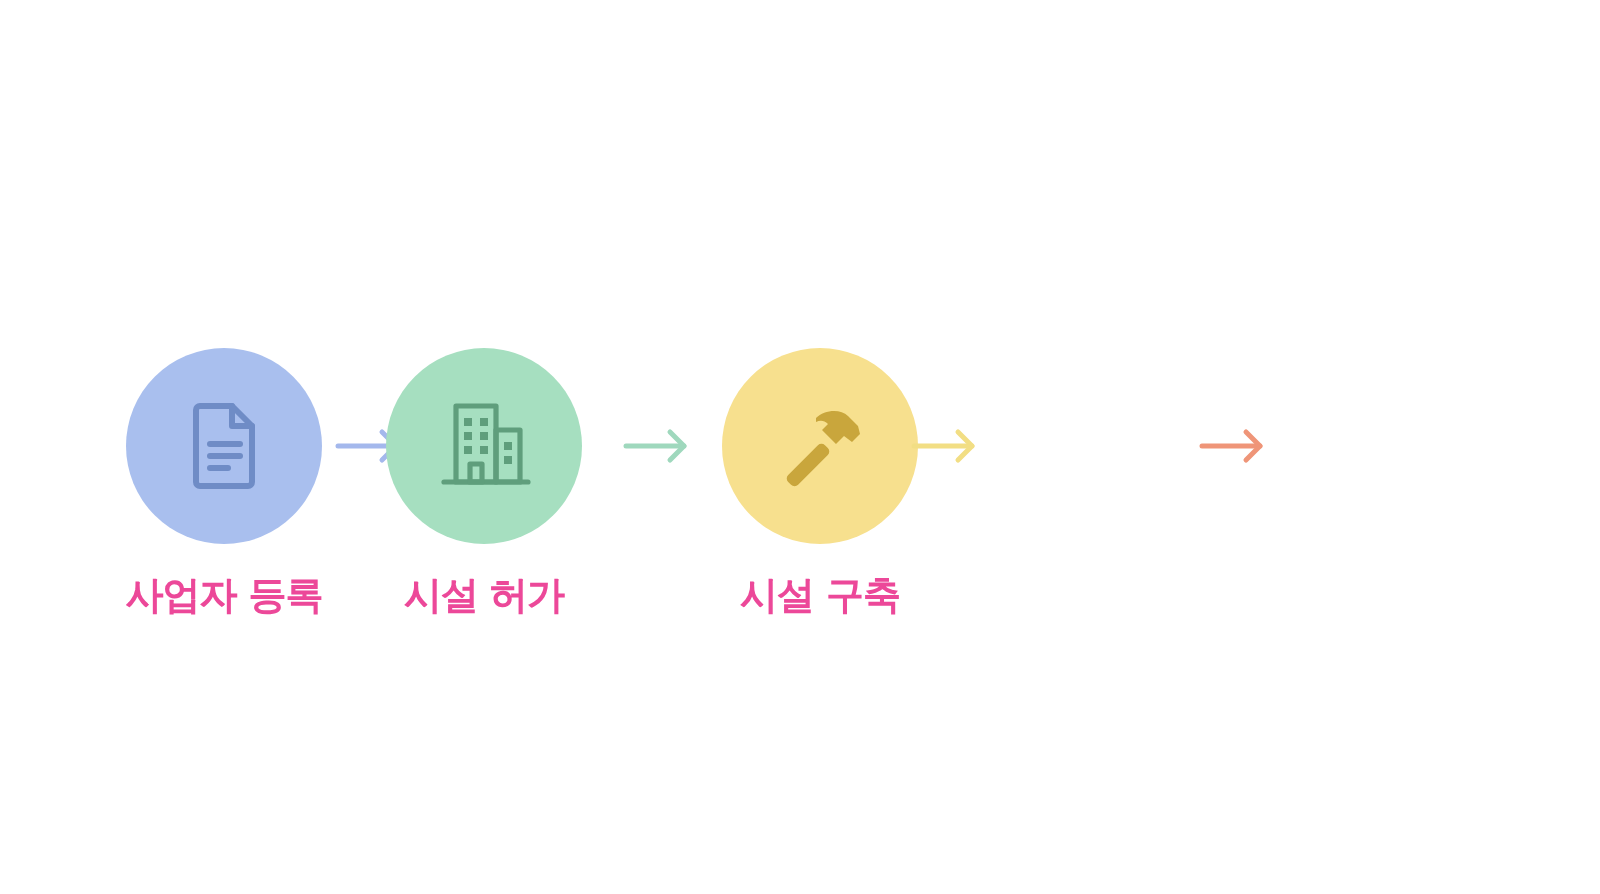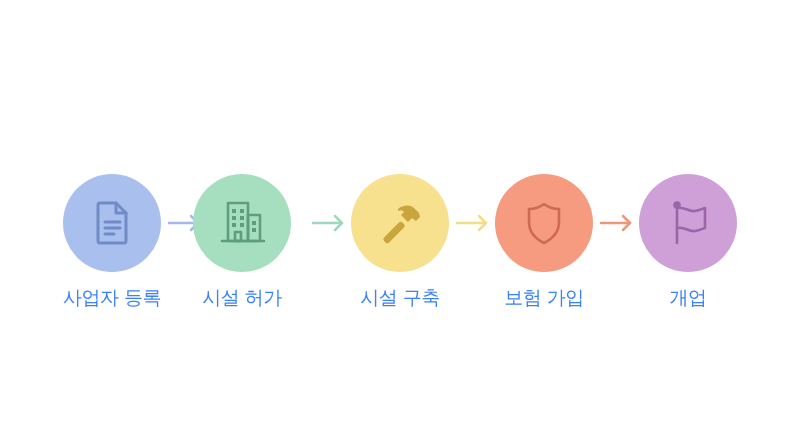--- a/index.html
+++ b/index.html
@@ -36,22 +36,22 @@
       width: 56px;
       height: 56px;
     }
     .label {
       position: absolute;
       top: 111px;
       width: 160px;
       left: -31px;
       text-align: center;
       font-size: 19px;
-      font-weight: 400;
-      color: #3b82f6;
+      font-weight: 700;
+      color: #ec4899;
       letter-spacing: -0.5px;
       white-space: nowrap;
     }
     .arrow {
       position: absolute;
       top: 213px;
       width: 36px;
       height: 20px;
     }
     .arrow svg { width: 36px; height: 20px; display: block; }
@@ -103,59 +103,41 @@
     <div class="label">시설 허가</div>
   </div>
 
   <div class="arrow" style="left:310px;">
     <svg viewBox="0 0 36 20" fill="none" stroke="#9fd8bd" stroke-width="2.5" stroke-linecap="round" stroke-linejoin="round">
       <line x1="3" y1="10" x2="32" y2="10"></line>
       <polyline points="25,3 32,10 25,17"></polyline>
     </svg>
   </div>
 
-  <div class="step" style="left:351px;">
+  <div class="step" style="left:361px;">
     <div class="circle" style="background:#f7e08e;">
       <svg viewBox="0 0 56 56">
         <g fill="#c9a63c">
           <rect x="9" y="34" width="26" height="7" rx="2.5" transform="rotate(-45 22 37.5)"></rect>
           <path d="M26 14 C30 10 38 9 42 13 L47 18 L48 22 L44 26 L40 23 L36 27 L29 20 L32 17 C30 15 28 15 26 16 Z"></path>
         </g>
       </svg>
     </div>
     <div class="label">시설 구축</div>
   </div>
 
   <div class="arrow" style="left:454px;">
     <svg viewBox="0 0 36 20" fill="none" stroke="#f2de84" stroke-width="2.5" stroke-linecap="round" stroke-linejoin="round">
       <line x1="3" y1="10" x2="32" y2="10"></line>
       <polyline points="25,3 32,10 25,17"></polyline>
     </svg>
   </div>
 
-  <div class="step" style="left:495px;">
-    <div class="circle" style="background:#f69a80;">
-      <svg viewBox="0 0 56 56" fill="none" stroke="#cf6a52" stroke-width="2.6" stroke-linejoin="round">
-        <path d="M28 9 C24 12 18 14 13 14 V27 C13 37 20 44 28 48 C36 44 43 37 43 27 V14 C38 14 32 12 28 9 Z"></path>
-      </svg>
-    </div>
-    <div class="label">보험 가입</div>
-  </div>
 
   <div class="arrow" style="left:598px;">
     <svg viewBox="0 0 36 20" fill="none" stroke="#ef9578" stroke-width="2.5" stroke-linecap="round" stroke-linejoin="round">
       <line x1="3" y1="10" x2="32" y2="10"></line>
       <polyline points="25,3 32,10 25,17"></polyline>
     </svg>
   </div>
 
-  <div class="step" style="left:639px;">
-    <div class="circle" style="background:#cfa0d8;">
-      <svg viewBox="0 0 56 56" fill="none" stroke="#9a66a8" stroke-width="2.6" stroke-linejoin="round" stroke-linecap="round">
-        <line x1="17" y1="11" x2="17" y2="48"></line>
-        <circle cx="17" cy="10" r="2.5" fill="#9a66a8"></circle>
-        <path d="M17 13 C24 11 28 17 35 16 C39 15.5 42 14 45 13 V33 C42 34 39 35.5 35 36 C28 37 24 31 17 33"></path>
-      </svg>
-    </div>
-    <div class="label">개업</div>
-  </div>
 
 </div>
 
 </body></html>

